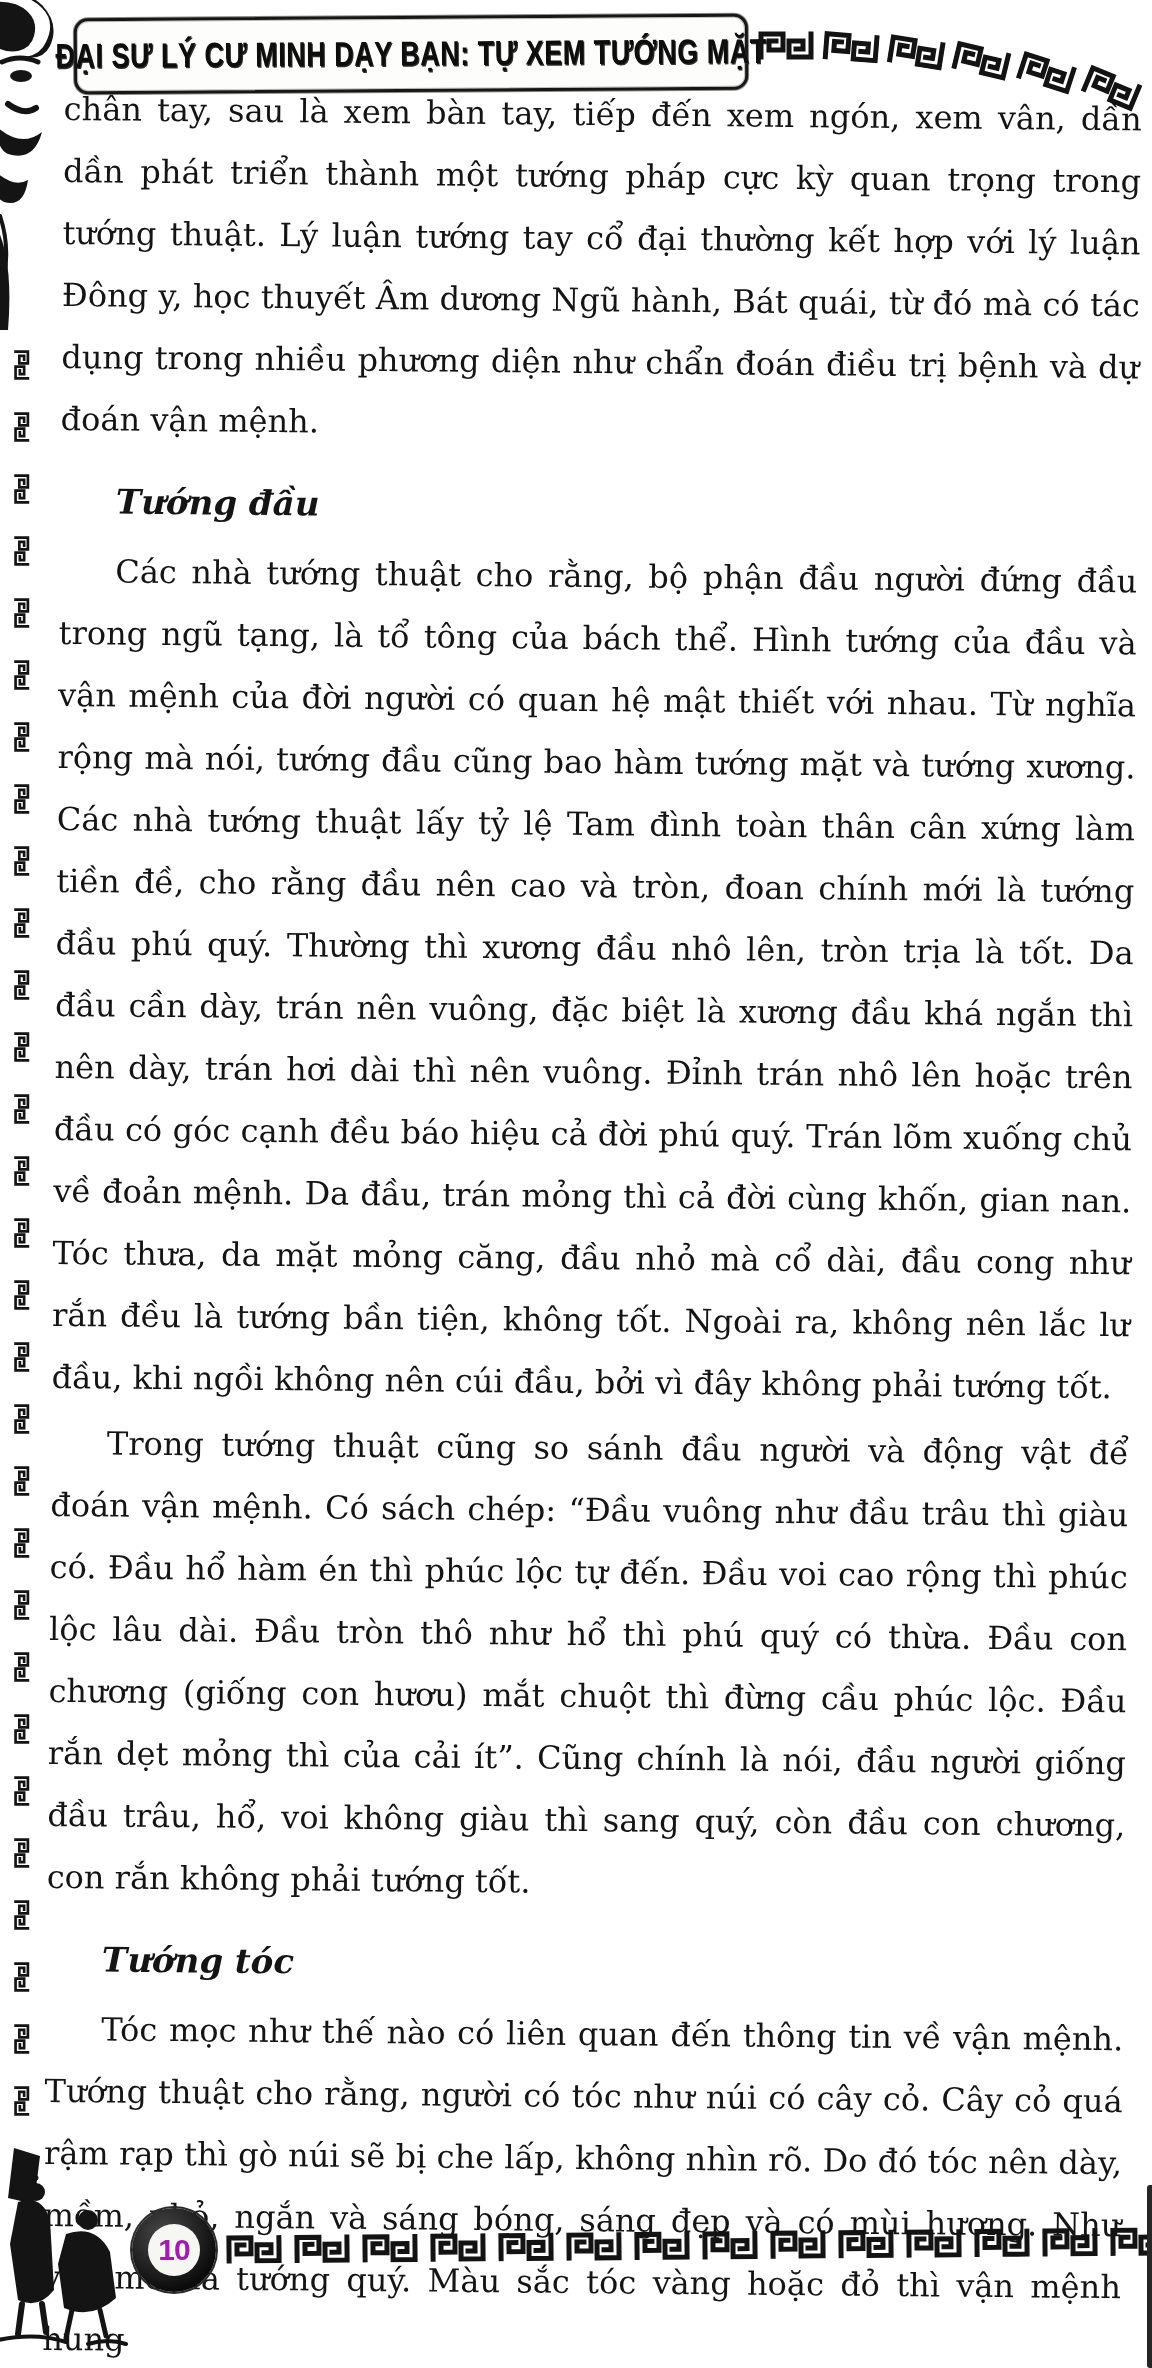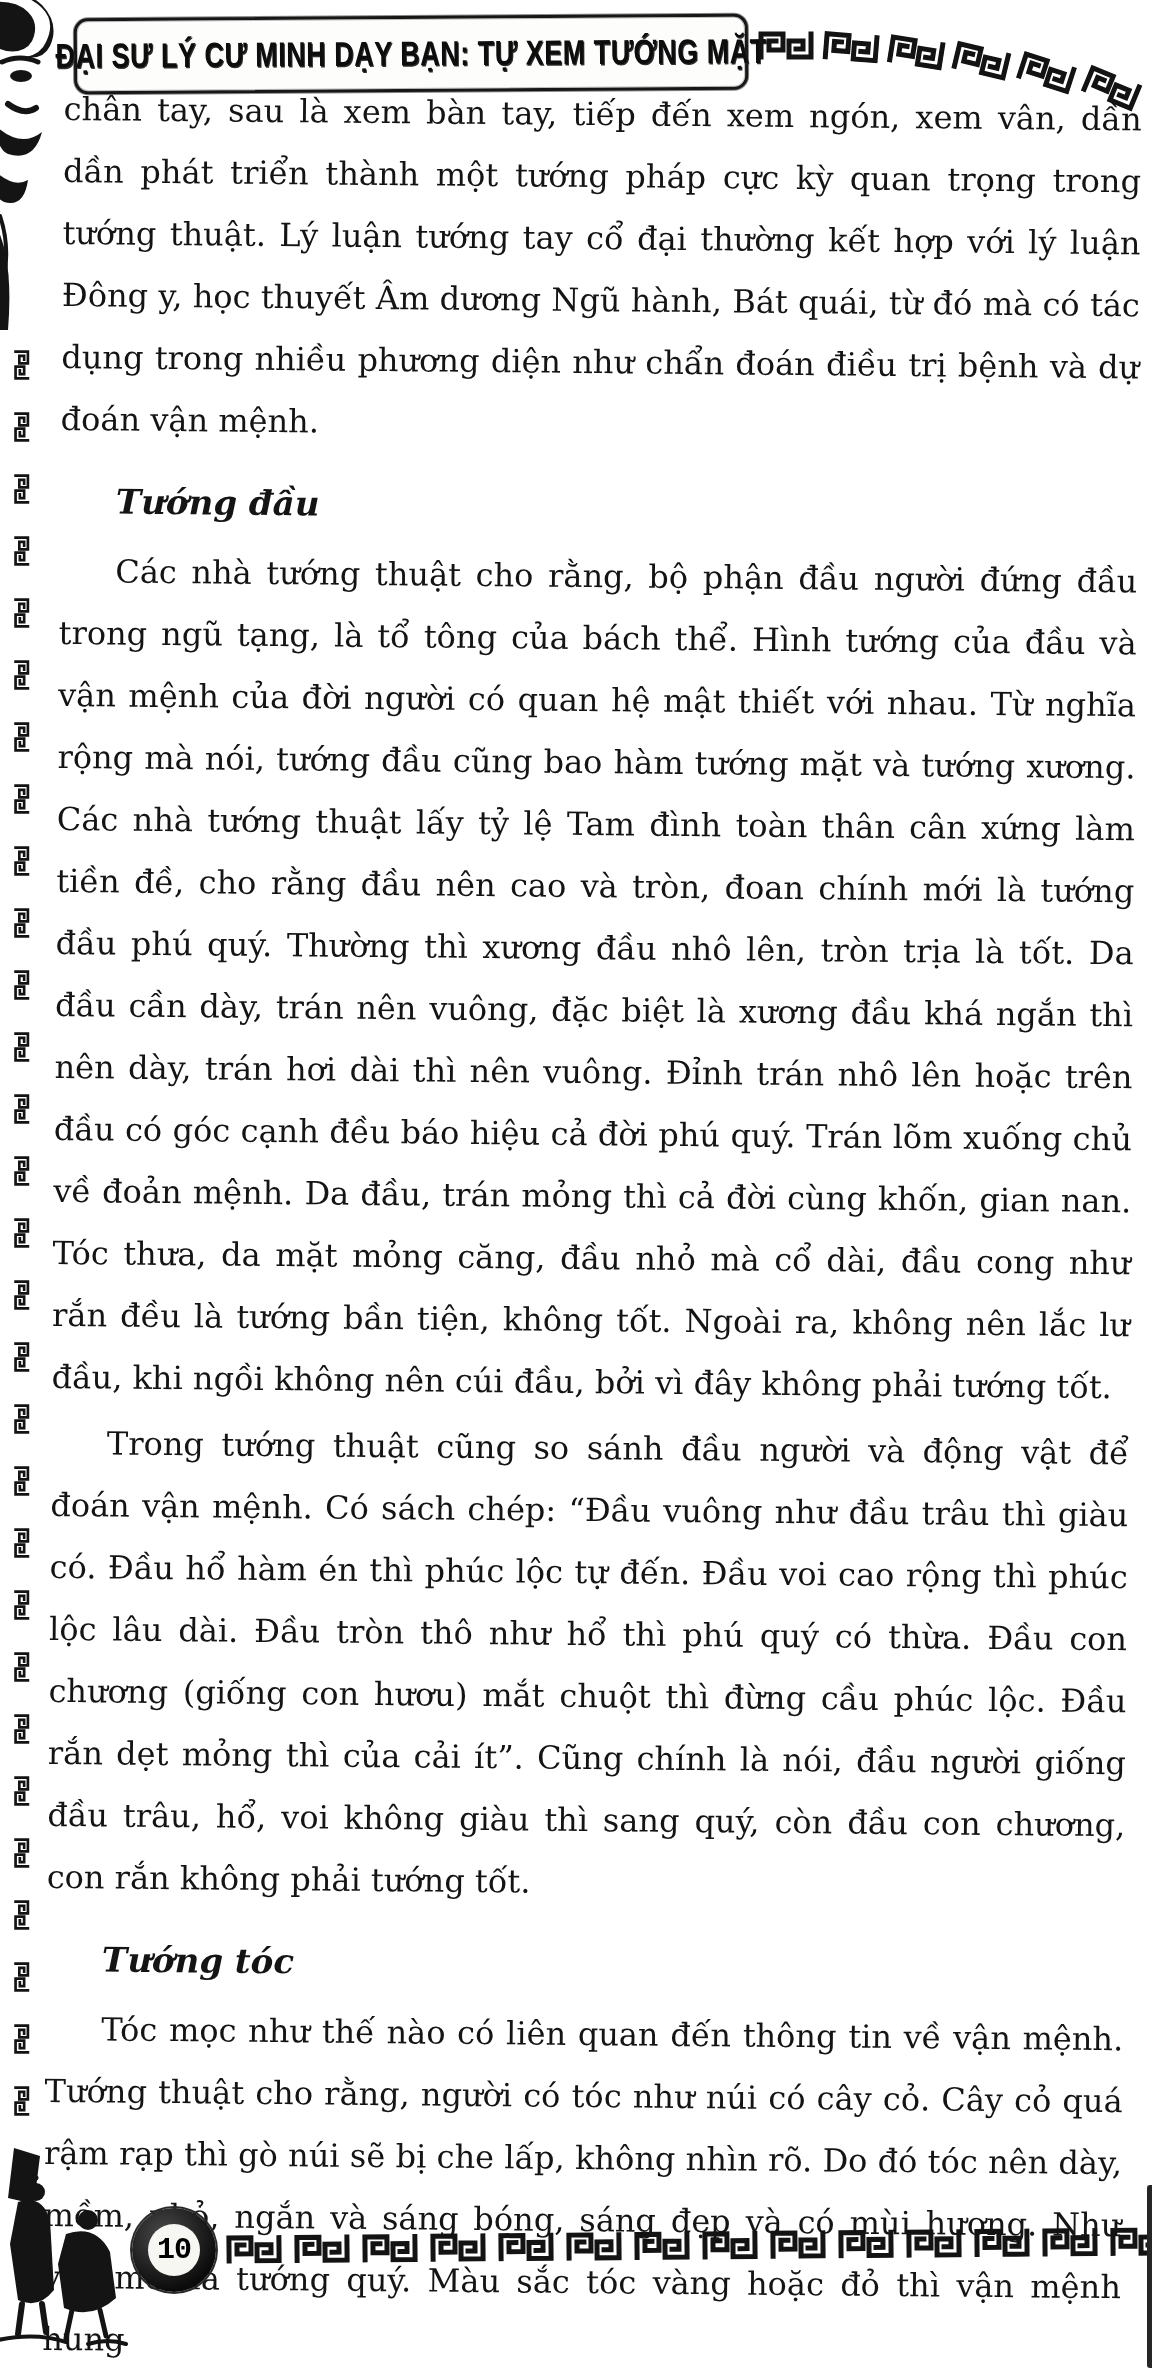--- a/index.html
+++ b/index.html
@@ -70,22 +70,22 @@
     position:absolute;left:132px;top:2208px;width:84px;height:84px;border-radius:50%;
     background:radial-gradient(circle at 38% 32%, #4a4a4a, #0b0b0b 72%);
     display:flex;align-items:center;justify-content:center;
     box-shadow:0 0 0 2px #2a2a2a;
   }
   .badge-inner{
     width:52px;height:52px;border-radius:50%;background:#f6f6f2;
     display:flex;align-items:center;justify-content:center;
   }
   .badge-num{
-    font-family:Liberation Mono, monospace;
-    font-weight:bold;font-size:30px;color:#000000;letter-spacing:-1px;
+    font-family:Liberation Sans, sans-serif;
+    font-weight:bold;font-size:30px;color:#a21caf;letter-spacing:-1px;
   }
 
   .right-edge{
     position:absolute;right:0;top:2185px;width:5px;height:183px;
     background:#262626;border-radius:3px 0 0 3px;
   }
 </style>
 </head>
 <body>
 

